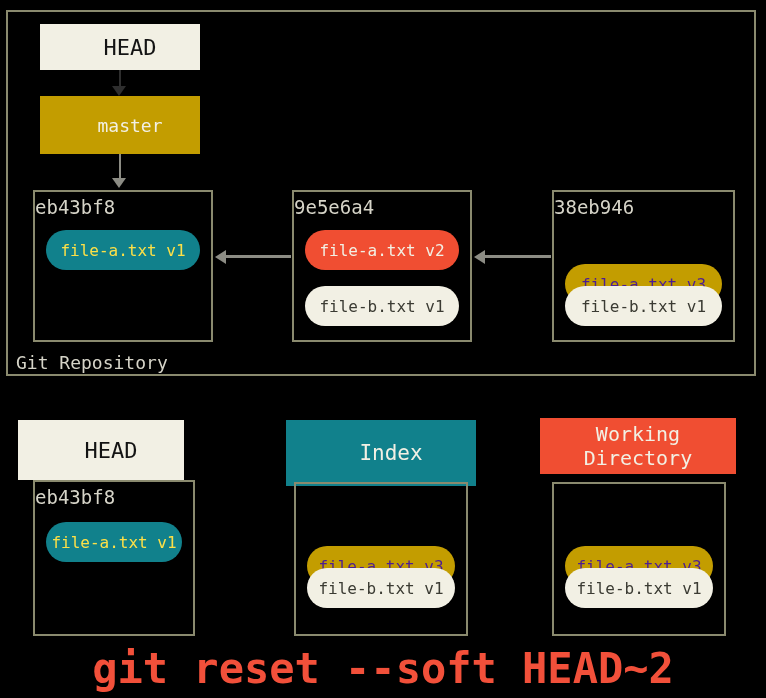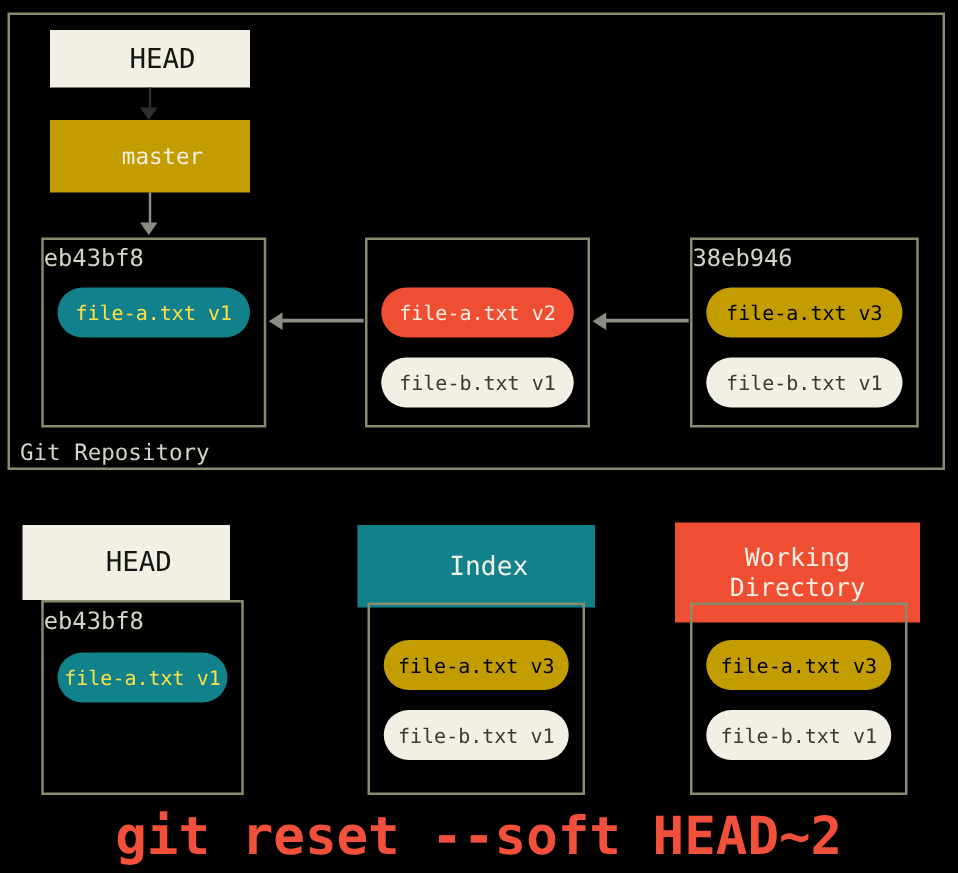--- a/index.html
+++ b/index.html
@@ -33,28 +33,28 @@
     text-align:left; margin-top:4px; font-size:19px; color:var(--hash-text,#D6D4C8);
   }
   .pill {
     position:absolute; left:11px; right:11px; height:40px; border-radius:21px;
     display:flex; align-items:center; justify-content:center; font-size:16px;
   }
   .pill.p1 { top:38px; }
   .pill.p2 { top:94px; }
   .pill.teal  { background:var(--teal,#11818C);  color:#fde047; }
   .pill.red   { background:var(--red,#F04E32);   color:var(--cream,#F2F0E4); }
-  .pill.gold  { background:var(--gold,#C39D00);  color:#000000; }
+  .pill.gold  { background:var(--gold,#C39D00);  color:#4c1d95;margin-top:34px; }
   .pill.cream { background:var(--cream,#F2F0E4); color:#3B3B33; }
 
   .area-header-head { left:18px; top:420px; width:166px; height:60px;
     background:var(--cream,#F2F0E4); color:#141414; font-size:22px; }
   .area-header-index { left:286px; top:420px; width:190px; height:66px;
     background:var(--teal,#11818C); color:var(--cream,#F2F0E4); font-size:21px; }
-  .area-header-wd { left:540px; top:418px; width:196px; height:80px;
+  .area-header-wd { left:540px; top:418px; width:196px; height:56px;
     background:var(--red,#F04E32); color:var(--cream,#F2F0E4); font-size:20px;
     line-height:1.2; padding:0 20px; }
   .area-box {
     position:absolute; border:2px solid var(--border,#8A8A6E); box-sizing:border-box;
   }
   .area-box-head  { left:33px;  top:480px; width:162px; height:156px; }
   .area-box-head .pill { top:40px; }
   .area-box-index { left:294px; top:482px; width:174px; height:154px; }
   .area-box-wd    { left:552px; top:482px; width:174px; height:154px; }
   .area-box-index .pill.p1, .area-box-wd .pill.p1 { top:28px; }
@@ -104,20 +104,21 @@
     <div class="hash-label">eb43bf8</div>
     <div class="pill teal p1">
       <span>file-a.txt v1</span>
     </div>
   </div>
 
   <div class="tri-left" style="left:215px; top:250px;"></div>
   <div class="hline" style="left:225px; top:255px; width:66px;"></div>
 
   <div class="commit-box" style="left:292px;">
+    <div class="hash-label">9e5e6a4</div>
     <div class="pill red p1">
       <span>file-a.txt v2</span>
     </div>
     <div class="pill cream p2">
       <span>file-b.txt v1</span>
     </div>
   </div>
 
   <div class="tri-left" style="left:474px; top:250px;"></div>
   <div class="hline" style="left:484px; top:255px; width:67px;"></div>

